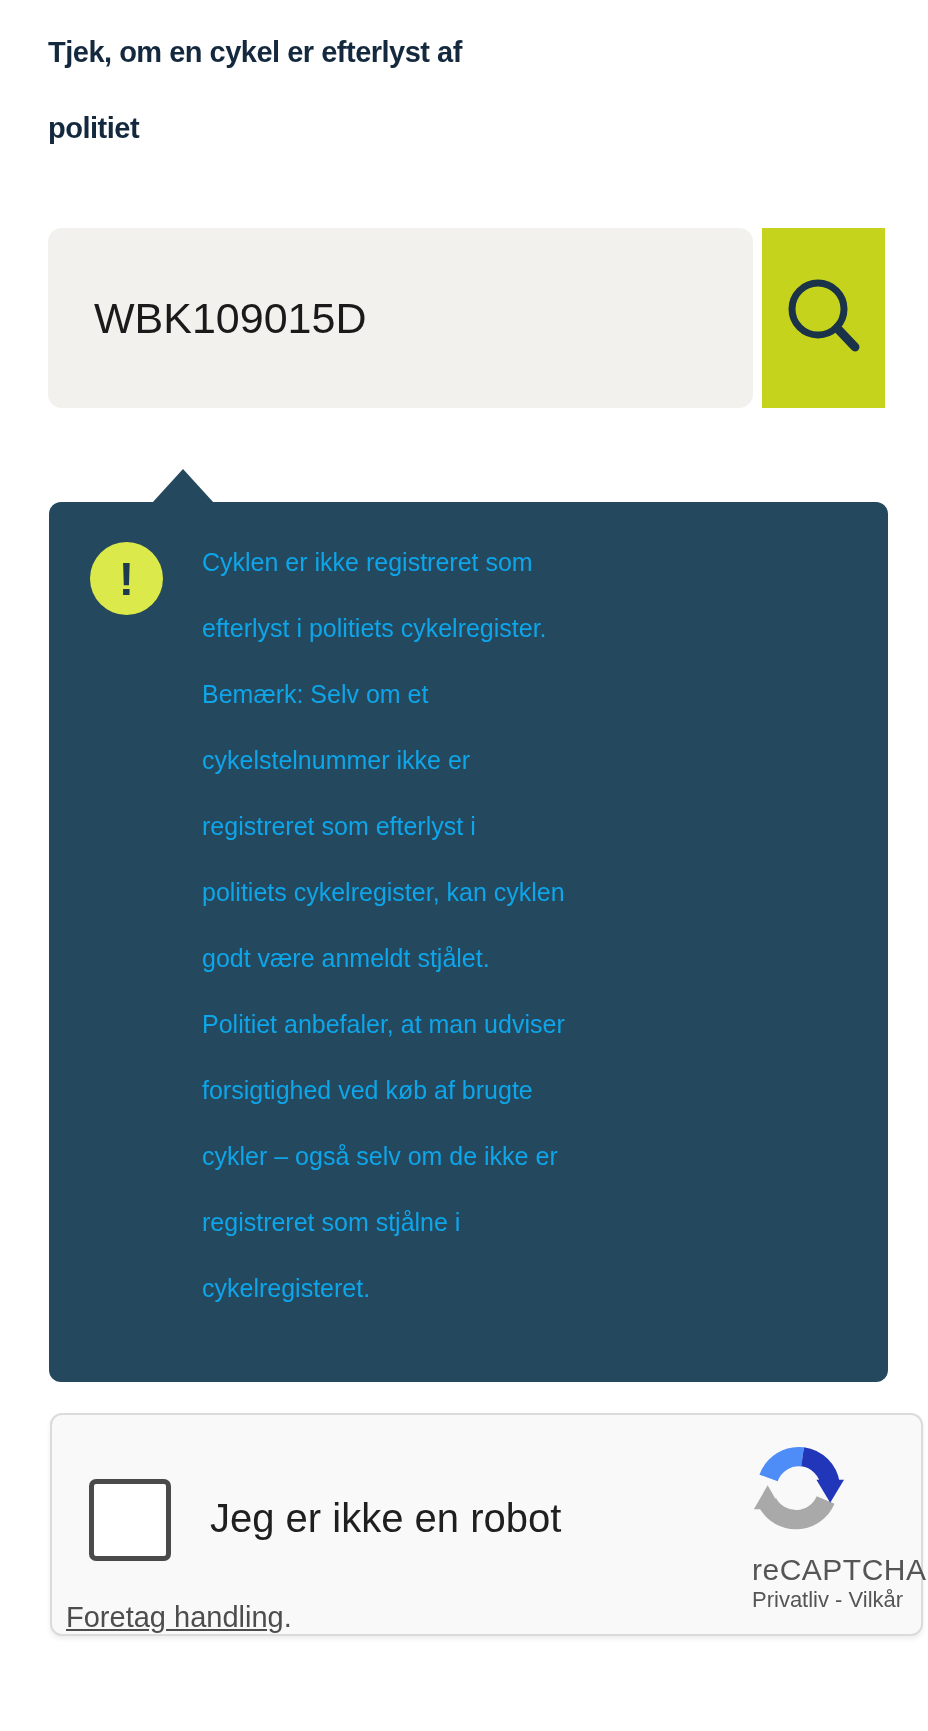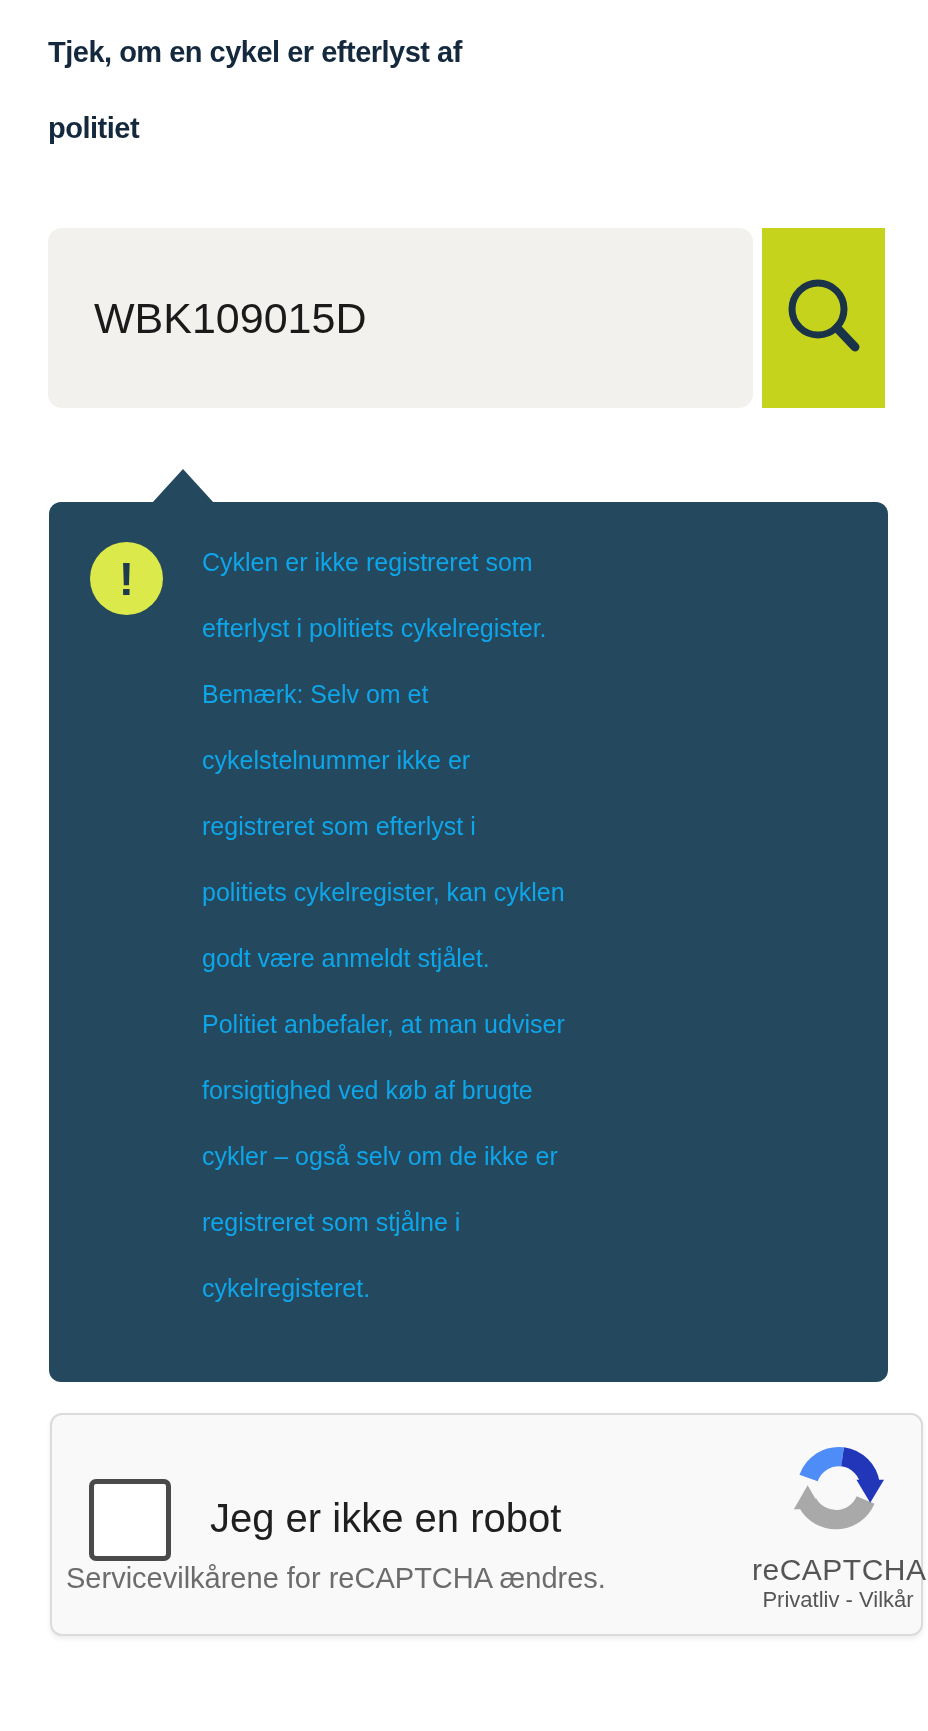--- a/index.html
+++ b/index.html
@@ -156,21 +156,21 @@
   .rc-action-link {
     color: #4D4D4D;
     text-decoration: underline;
     cursor: pointer;
   }
   .rc-logo-block {
     position: absolute;
     left: 700px;
     top: 28px;
     width: 172px;
-    text-align: center;
+    text-align: left;
   }
   .rc-brand {
     font-size: 30px;
     color: #555555;
     margin-top: 14px;
     letter-spacing: 0.5px;
   }
   .rc-privacy {
     font-size: 22px;
     color: #555555;
@@ -211,21 +211,21 @@
 Politiet anbefaler, at man udviser
 forsigtighed ved køb af brugte
 cykler – også selv om de ikke er
 registreret som stjålne i
 cykelregisteret.</div>
   </div>
 
   <div class="recaptcha">
     <div class="rc-checkbox"></div>
     <div class="rc-label">Jeg er ikke en robot</div>
-    <div class="rc-terms">Servicevilkårene for reCAPTCHA ændres.</div>
+    <div class="rc-action"><a class="rc-action-link">Foretag handling</a><span>.</span></div>
 
     <div class="rc-logo-block">
       <svg viewBox="0 0 100 100" width="92" height="92">
         <path d="M 80 62 A 35 35 0 0 1 17 65" fill="none" stroke="#A9A9A9" stroke-width="21"></path>
         <polygon points="2,72 32,72 17,46" fill="#A9A9A9"></polygon>
         <path d="M 18 38 A 35 35 0 0 1 55 15" fill="none" stroke="#4E8CF7" stroke-width="21"></path>
         <path d="M 55 15 A 35 35 0 0 1 85 45" fill="none" stroke="#2136B8" stroke-width="21"></path>
         <polygon points="70,40 100,40 85,65" fill="#2136B8"></polygon>
       </svg>
       <div class="rc-brand">reCAPTCHA</div>

